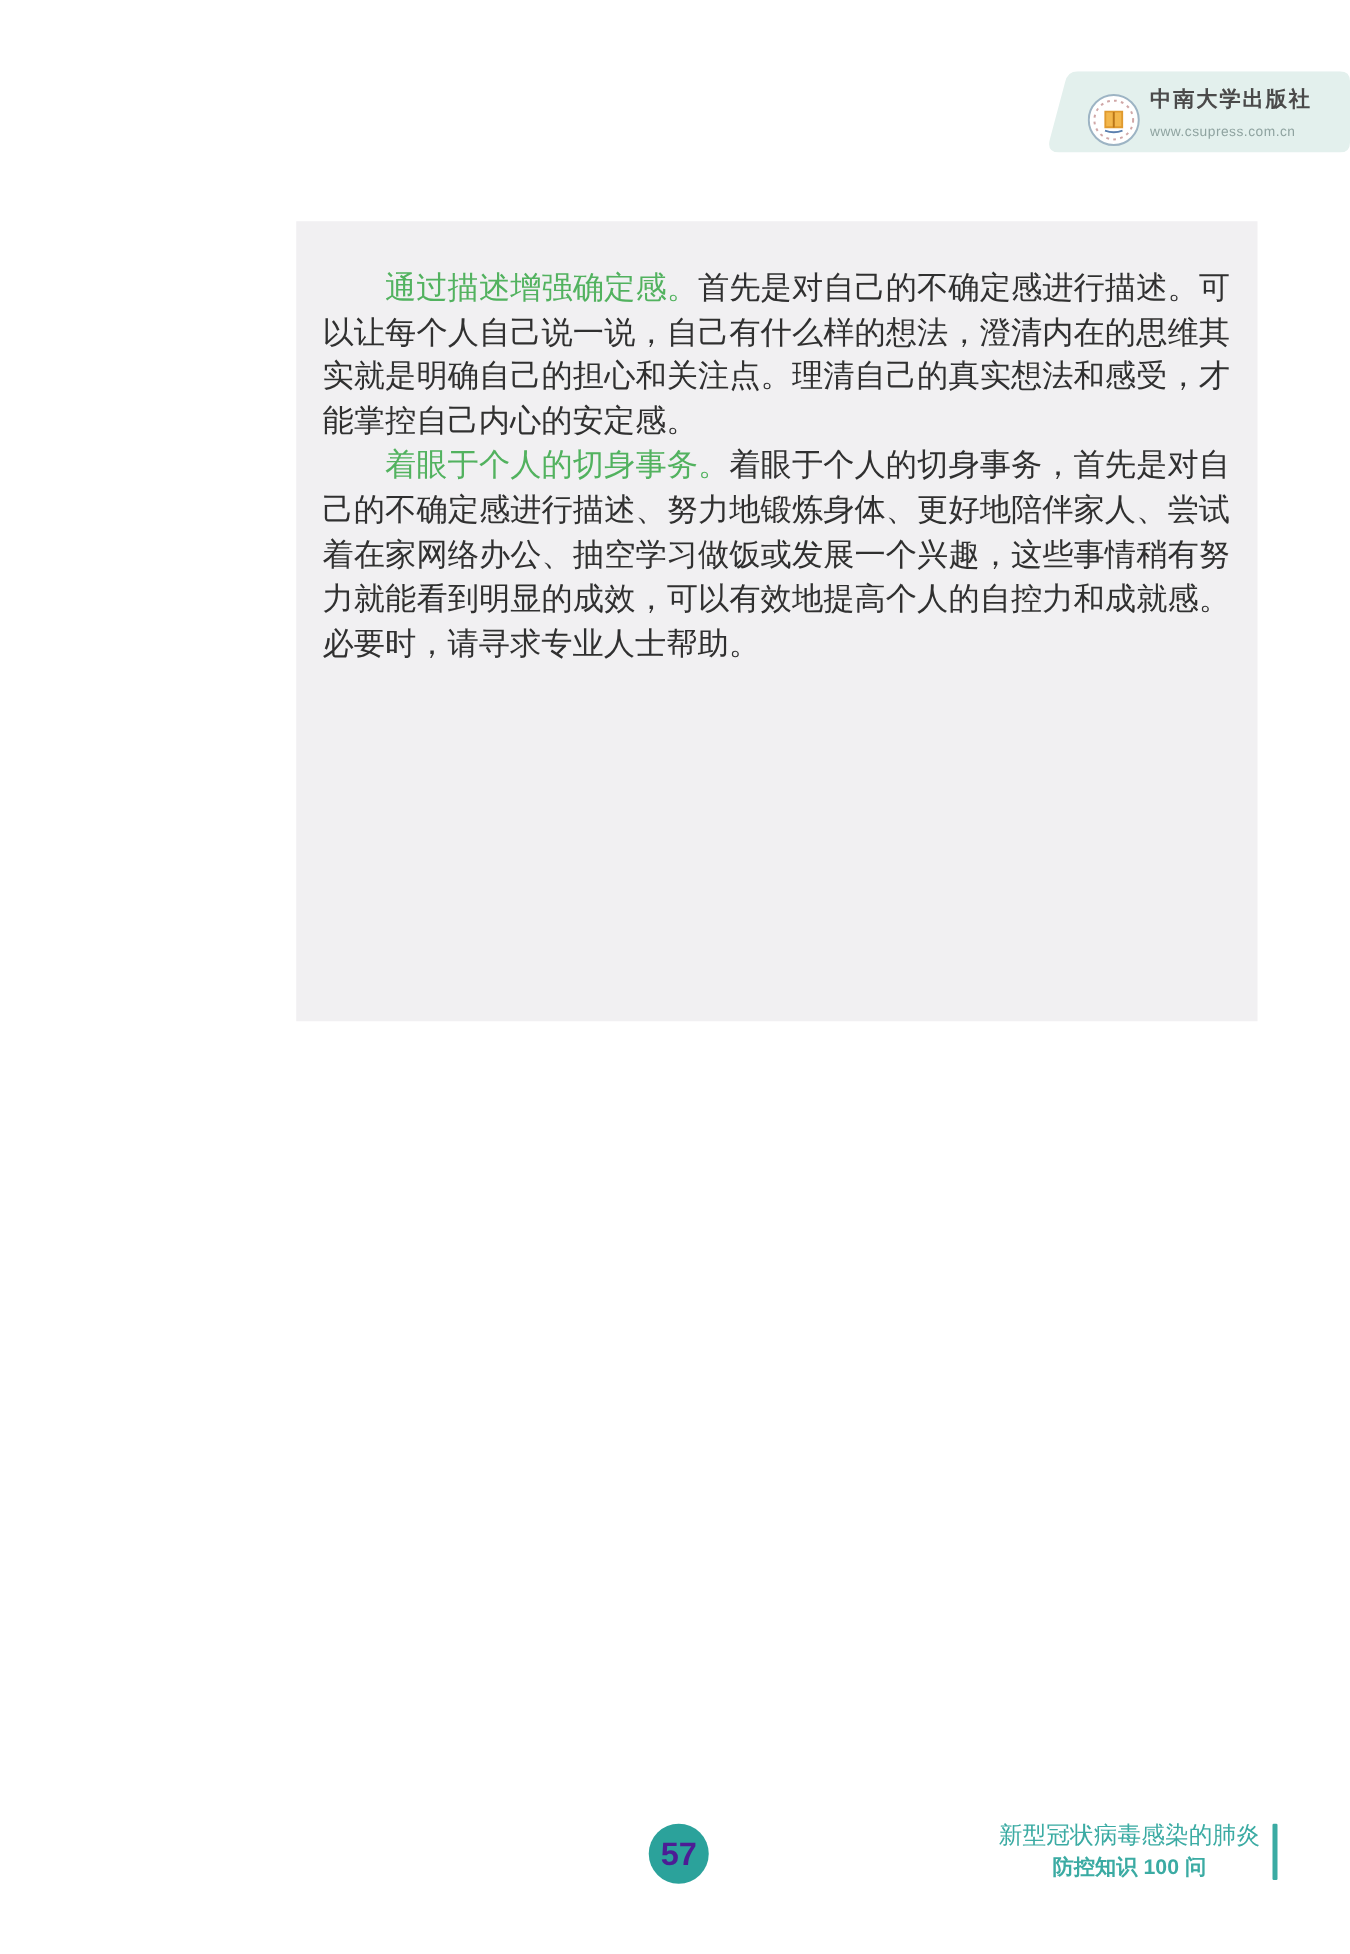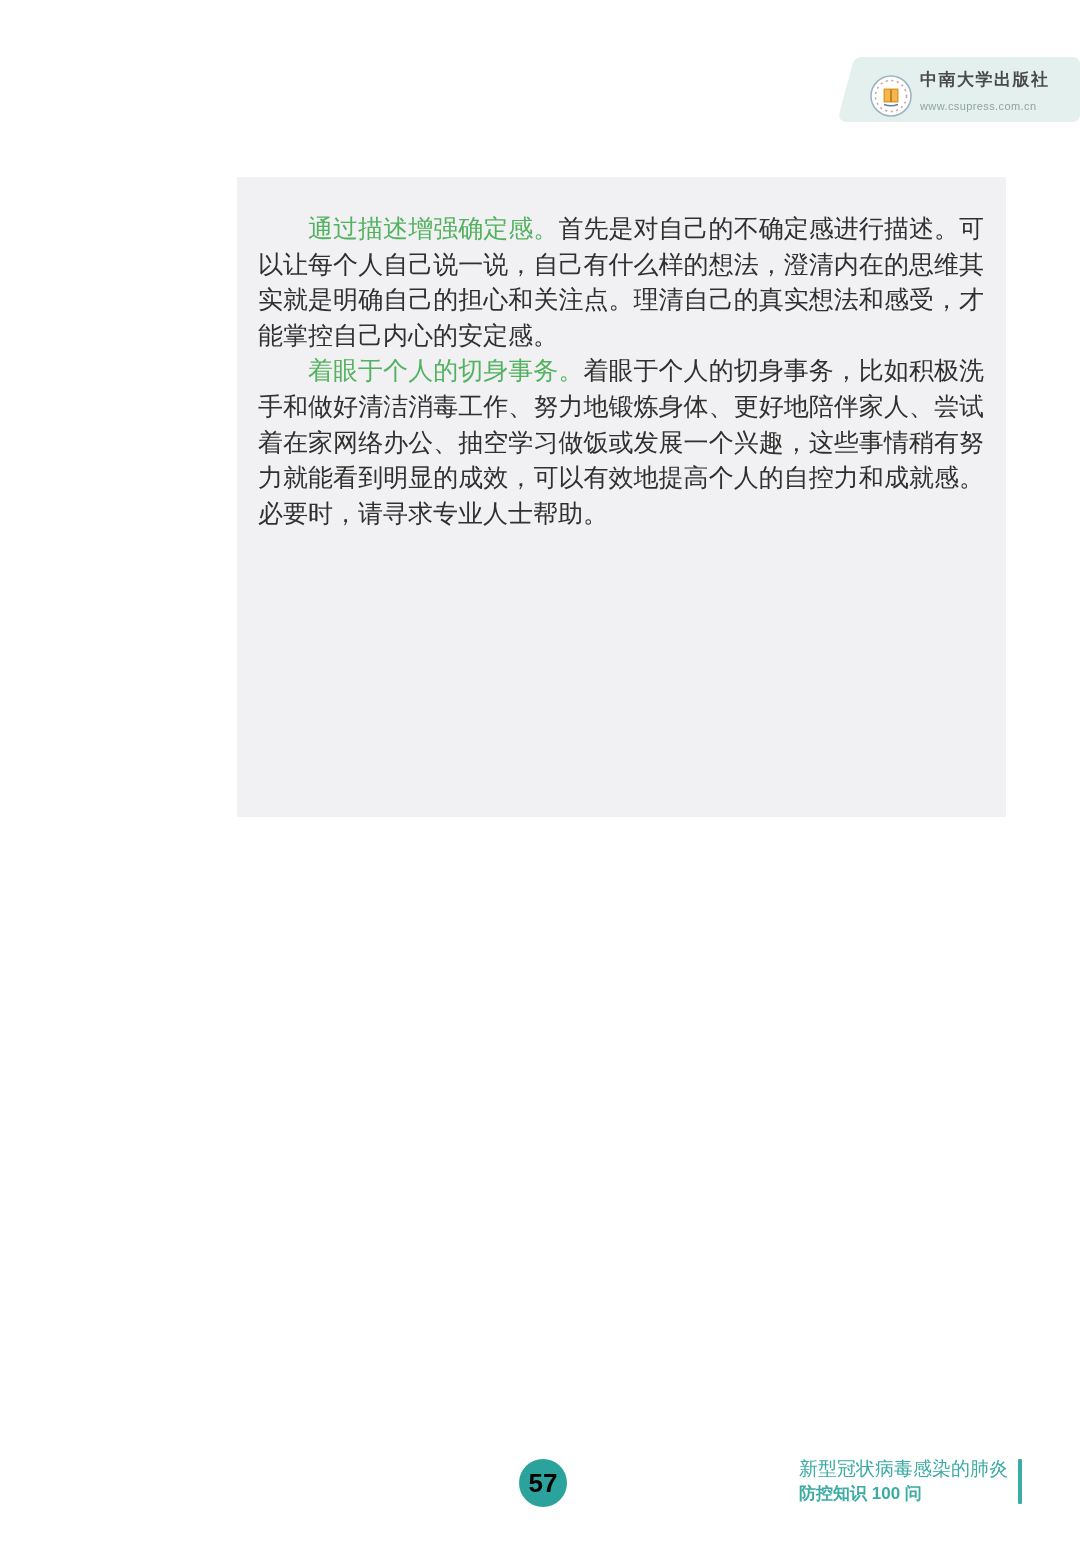--- a/index.html
+++ b/index.html
@@ -52,39 +52,38 @@
   
   .content-box {
     position:absolute; left:237px; top:177px;
     width:769px; height:640px;
     background:#f1f0f2;
     padding:36px 22px 0 21px;
     color:#303030;
     font-size:25px; line-height:35.6px;
     text-align:justify;
     text-justify:inter-ideograph;
-    font-family:Liberation Mono, monospace;
   }
   .content-box p { margin:0; text-indent:2em; }
   .para-heading { color:#52b25f; }
 
   
   .page-number-badge {
     position:absolute; left:519px; top:1459px;
     width:48px; height:48px; border-radius:50%;
-    background:#2ba29b; color:#000000;
+    background:#2ba29b; color:#4c1d95;
     display:flex; align-items:center; justify-content:center;
     font-size:26px; font-weight:bold;
   }
   .book-ref {
     position:absolute; top:1457px; right:58px;
     display:flex; align-items:stretch;
     color:#3baba3;
   }
-  .book-ref .titles { text-align:left; padding-right:10px; }
+  .book-ref .titles { text-align:center; padding-right:10px; }
   .book-title-line1 { font-size:19px; line-height:24px; }
   .book-title-line2 { font-size:17px; line-height:25px; font-weight:bold; }
   .footer-accent-bar {
     width:4px; background:#3baba3; border-radius:1px;
     margin-top:2px; margin-bottom:2px;
   }
 </style>
 </head>
 <body>
 
@@ -106,21 +105,21 @@
       </svg>
     </div>
     <div class="publisher-text">
       <div class="publisher-name">中南大学出版社</div>
       <div class="publisher-site">www.csupress.com.cn</div>
     </div>
   </div>
 
   <div class="content-box">
     <p><span class="para-heading">通过描述增强确定感。</span><span>首先是对自己的不确定感进行描述。可以让每个人自己说一说，自己有什么样的想法，澄清内在的思维其实就是明确自己的担心和关注点。理清自己的真实想法和感受，才能掌控自己内心的安定感。</span></p>
-    <p><span class="para-heading">着眼于个人的切身事务。</span><span>着眼于个人的切身事务，比如积极洗手和做好清洁消毒工作、努力地锻炼身体、更好地陪伴家人、尝试着在家网络办公、抽空学习做饭或发展一个兴趣，这些事情稍有努力就能看到明显的成效，可以有效地提高个人的自控力和成就感。必要时，请寻求专业人士帮助。</span></p>
+    <p><span class="para-heading">着眼于个人的切身事务。</span><span>着眼于个人的切身事务，首先是对自己的不确定感进行描述、努力地锻炼身体、更好地陪伴家人、尝试着在家网络办公、抽空学习做饭或发展一个兴趣，这些事情稍有努力就能看到明显的成效，可以有效地提高个人的自控力和成就感。必要时，请寻求专业人士帮助。</span></p>
   </div>
 
   <div class="page-number-badge">57</div>
 
   <div class="book-ref">
     <div class="titles">
       <div class="book-title-line1">新型冠状病毒感染的肺炎</div>
       <div class="book-title-line2">防控知识 100 问</div>
     </div>
     <div class="footer-accent-bar"></div>

